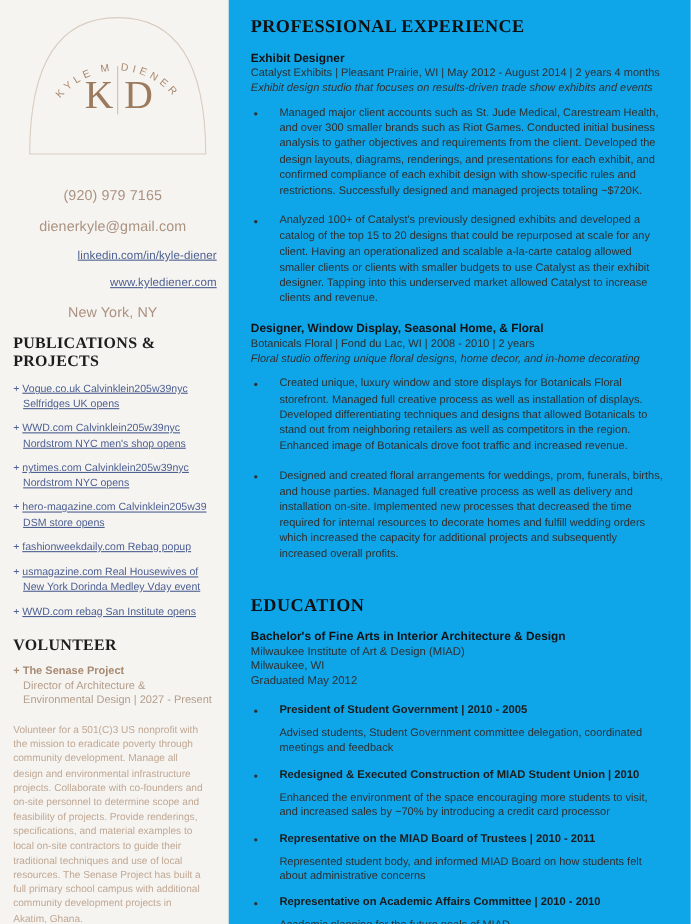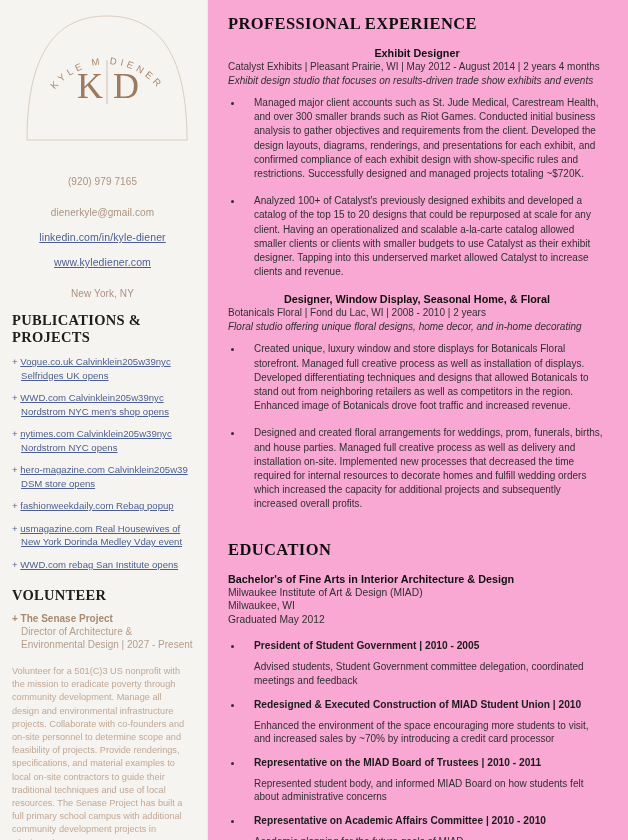--- a/index.html
+++ b/index.html
@@ -18,24 +18,24 @@
     border-right: 1px solid #eceae6;
     padding: 0 10px 0 8px;
   }
 
   
   .logo-wrap { width: 100%; height: 156px; position: relative; }
   .logo-svg { position: absolute; left: 14px; top: 12px; }
 
   
   .contact { margin-top: 14px; text-align: center; }
-  .contact div { font-size: 10px; color: #ab9281; margin-bottom: 13px; letter-spacing: .1px; margin-top: 20px; }
+  .contact div { font-size: 13px; color: #ab9281; margin-bottom: 13px; letter-spacing: .1px; }
   .contact a {
     display: block; font-size: 10.5px; color: #4c5f91;
-    text-decoration: underline; margin-bottom: 13px; letter-spacing: .1px;
+    text-decoration: underline; margin-bottom: 13px; letter-spacing: .1px; text-align: right;
   }
 
   
   .side-head {
     font-family: "Liberation Serif", serif;
     font-size: 14.5px; color: #1d1d1d; letter-spacing: .3px;
     margin: 8px 0 9px 4px;
   }
   .side-head.vol { margin-top: 16px; }
 
@@ -51,31 +51,31 @@
   
   .vol-entry { margin: 0 0 0 4px; }
   .vol-title { font-size: 10px; color: #a78a72; font-weight: bold; margin-bottom: 1px; }
   .vol-sub { font-size: 10px; line-height: 13px; color: #b49d8a; margin-left: 9px; }
   .vol-body {
     font-size: 9.2px; line-height: 13.2px; color: #c0a894;
     margin: 14px 0 0 4px; padding-right: 12px;
   }
 
   
-  .main { flex: 1; height: 840px; background: #f9a8d4; padding: 14px 22px 0 20px; }
+  .main { flex: 1; height: 840px; background: #0ea5e9; padding: 14px 22px 0 20px; }
 
   .main-head {
     font-family: "Liberation Serif", serif;
     font-size: 16.5px; color: #101010; letter-spacing: .4px;
     margin-bottom: 13px;
   }
   .main-head.edu { margin-top: 28px; }
 
   .job { margin-bottom: 6px; }
-  .job-title { font-size: 10.8px; font-weight: bold; color: #111; margin-bottom: 1px; text-align: center; }
+  .job-title { font-size: 10.8px; font-weight: bold; color: #111; margin-bottom: 1px; }
   .job-meta { font-size: 10px; color: #2f2f2f; line-height: 13.5px; }
   .job-desc { font-size: 10px; color: #2f2f2f; font-style: italic; line-height: 13.5px; }
 
   ul.bullets { list-style: none; margin: 9px 0 0 0; }
   ul.bullets > li {
     position: relative; padding-left: 26px;
     font-size: 10px; line-height: 14.2px; color: #2f2f2f;
     margin-bottom: 11px;
   }
   ul.bullets > li::before {

